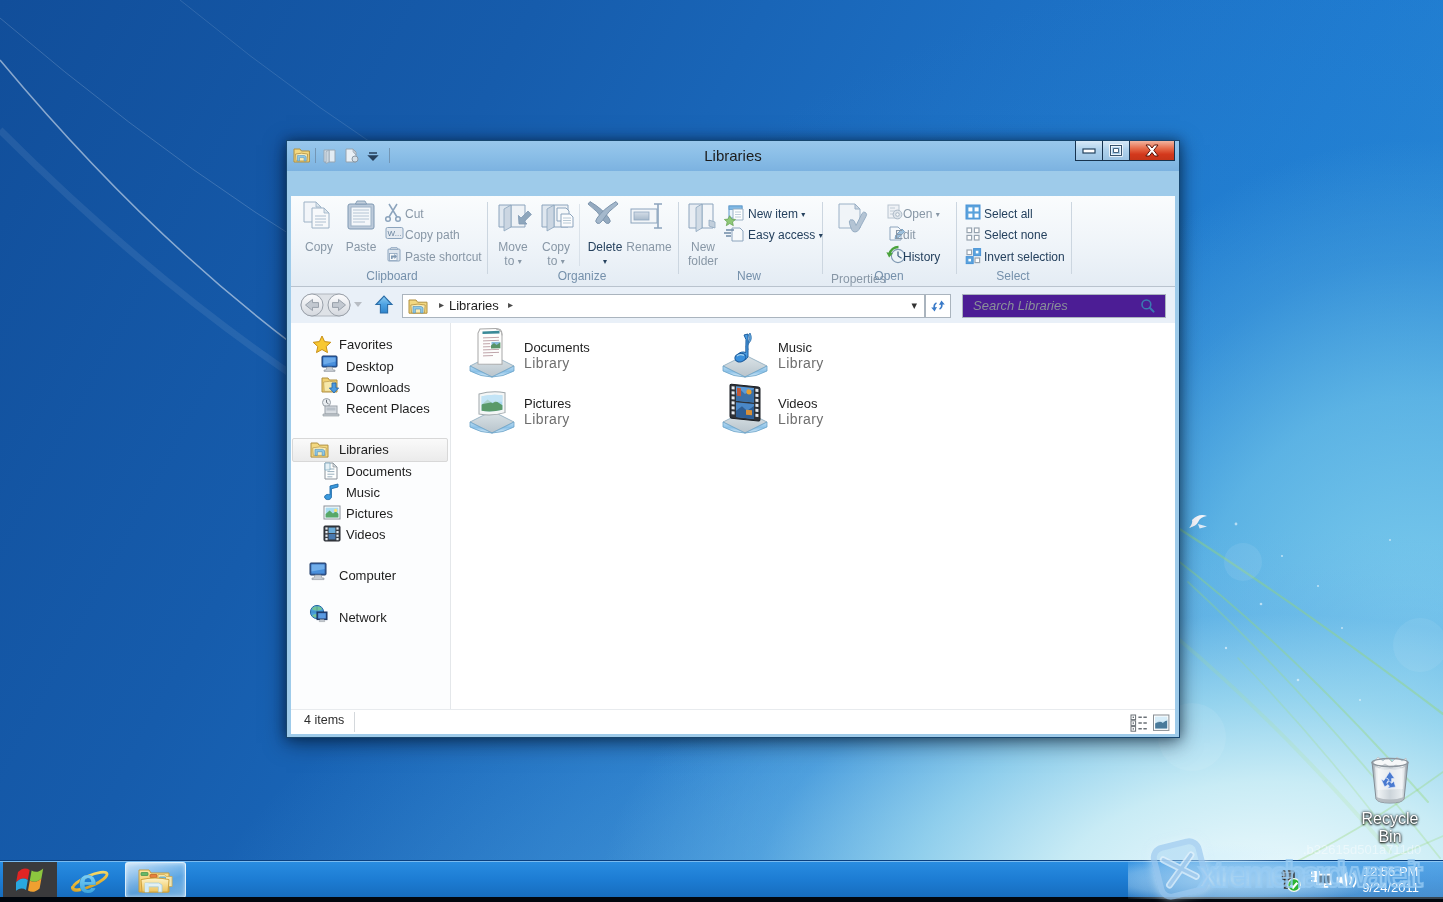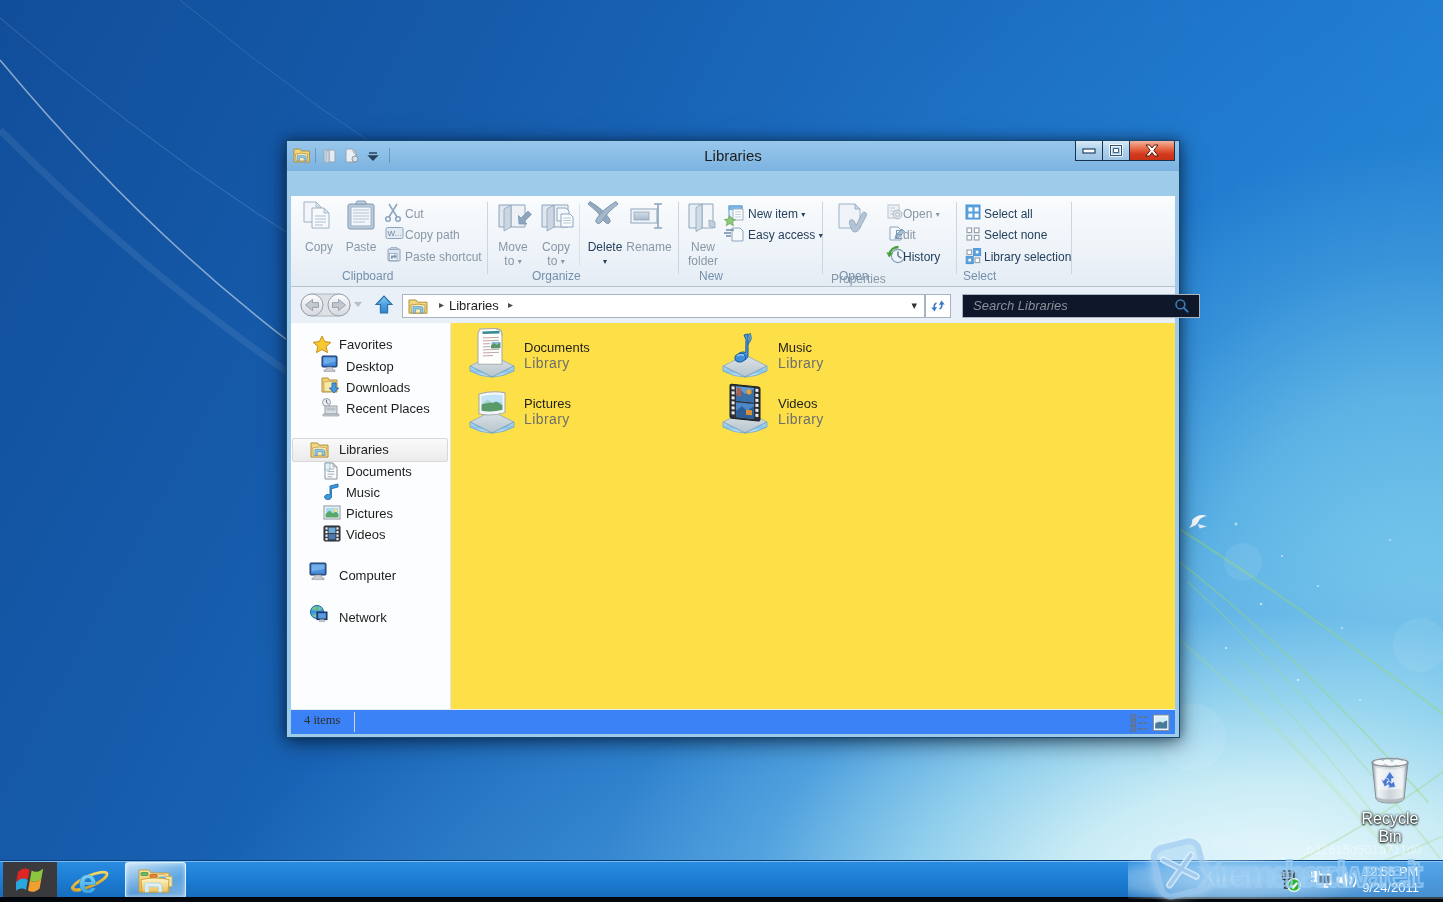--- a/index.html
+++ b/index.html
@@ -62,44 +62,44 @@
     background:linear-gradient(#5b95cc 0%, #3a74b4 45%, #215697 50%, #2c64a6 100%);}
   #tabhome{left:59px;width:54px;background:#fbfcfd;border:1px solid #c6d0da;border-bottom:none;color:#1e3c5a;}
   #tabshare{left:115px;width:54px;}
   #tabview{left:171px;width:54px;}
   #ribchev{position:absolute;right:21px;top:6px;width:14px;height:12px;}
   #ribhelp{position:absolute;right:4px;top:4px;width:16px;height:16px;}
   
   #ribbon{position:absolute;left:4px;top:55px;width:884px;height:90px;
     background:linear-gradient(#fafcfd 0%, #eff4f9 55%, #e4ecf4 100%);border-bottom:1px solid #b9c3ce;}
   .gsep{position:absolute;top:6px;height:72px;width:1px;background:#ccd6e0;}
-  .glabel{position:absolute;top:73px;font-size:12px;color:#7590ab;}
+  .glabel{position:absolute;top:73px;font-size:12px;color:#7590ab;text-align:center;}
   .biglbl{position:absolute;font-size:12px;color:#8897a6;text-align:center;line-height:14px;}
   .smltxt{position:absolute;font-size:12px;color:#8897a6;}
   .dk{color:#25415e;}
   .dd{font-size:8px;position:relative;top:-1px;}
   #qat{position:absolute;left:6px;top:5px;}
   
   #addr{position:absolute;left:4px;top:146px;width:884px;height:36px;background:#e9f0f8;}
   #abox{position:absolute;left:111px;top:7px;width:521px;height:22px;background:#fff;border:1px solid #aab4be;}
   #refbtn{position:absolute;left:634px;top:7px;width:24px;height:22px;background:#fff;border:1px solid #aab4be;}
-  #sbox{position:absolute;left:671px;top:7px;width:202px;height:22px;background:#0f172a;border:1px solid #aab4be;padding-left:34px;}
+  #sbox{position:absolute;left:671px;top:7px;width:202px;height:22px;background:#4c1d95;border:1px solid #aab4be;}
   #sbox .ph{position:absolute;left:10px;top:3px;font-size:13px;font-style:italic;color:#8a9099;}
   
-  #content{position:absolute;left:4px;top:182px;width:884px;height:386px;background:#fde047;}
+  #content{position:absolute;left:4px;top:182px;width:884px;height:386px;background:#ffffff;}
   #sidebar{position:absolute;left:0;top:0;width:159px;height:386px;background:#fcfdfe;}
   #sidebar .it{position:absolute;font-size:13px;color:#1e1e1e;}
   #vdiv{position:absolute;left:159px;top:0;width:1px;height:386px;background:#e4e7ea;}
   #librow{position:absolute;left:1px;top:115px;width:154px;height:22px;border:1px solid #d8d8d8;border-radius:2px;
     background:linear-gradient(#fafafa,#ebebeb);}
   
   .tile .t1{position:absolute;font-size:13px;color:#1e1e1e;}
   .tile .t2{position:absolute;font-size:14px;letter-spacing:.4px;color:#6e6e6e;}
   
-  #status{position:absolute;left:4px;top:568px;width:884px;height:24px;background:#3b82f6;border-top:1px solid #e8ebee;font-family:Liberation Serif, serif;}
+  #status{position:absolute;left:4px;top:568px;width:884px;height:24px;background:#ffffff;border-top:1px solid #e8ebee;}
   #status .cnt{position:absolute;left:13px;top:3px;font-size:12.5px;color:#2e2e2e;}
   #status .sep{position:absolute;left:63px;top:2px;width:1px;height:20px;background:#d4d8dc;}
   .crumbarr{position:absolute;top:4px;font-size:10px;color:#4a4a4a;}
   .crumbtxt{position:absolute;left:46px;top:3px;font-size:13px;color:#1e1e1e;}
   .aboxdd{position:absolute;right:7px;top:4px;font-size:11px;color:#333;}
 </style>
 </head>
 <body>
 <div id="stage">
   <div id="wall">
@@ -390,21 +390,21 @@
       <div class="smltxt" style="left:114px;top:11px;">Cut</div>
       <div class="smltxt" style="left:114px;top:32px;">Copy path</div>
       <div class="smltxt" style="left:114px;top:54px;">Paste shortcut</div>
       <div class="smltxt dk" style="left:457px;top:11px;">New item&nbsp;<span class="dd">▾</span></div>
       <div class="smltxt dk" style="left:457px;top:32px;">Easy access&nbsp;<span class="dd">▾</span></div>
       <div class="smltxt" style="left:612px;top:11px;">Open&nbsp;<span class="dd">▾</span></div>
       <div class="smltxt" style="left:604px;top:32px;">Edit</div>
       <div class="smltxt dk" style="left:612px;top:54px;">History</div>
       <div class="smltxt dk" style="left:693px;top:11px;">Select all</div>
       <div class="smltxt dk" style="left:693px;top:32px;">Select none</div>
-      <div class="smltxt dk" style="left:693px;top:54px;">Library selection</div>
+      <div class="smltxt dk" style="left:693px;top:54px;">Invert selection</div>
       
       <div class="glabel" style="left:51px;width:100px;">Clipboard</div>
       <div class="glabel" style="left:241px;width:100px;">Organize</div>
       <div class="glabel" style="left:408px;width:100px;">New</div>
       <div class="glabel" style="left:548px;width:100px;">Open</div>
       <div class="glabel" style="left:672px;width:100px;">Select</div>
     </div>
     <div id="addr">
       <svg width="110" height="36" viewBox="0 0 110 36" style="position:absolute;left:0;top:0">
         <defs>

